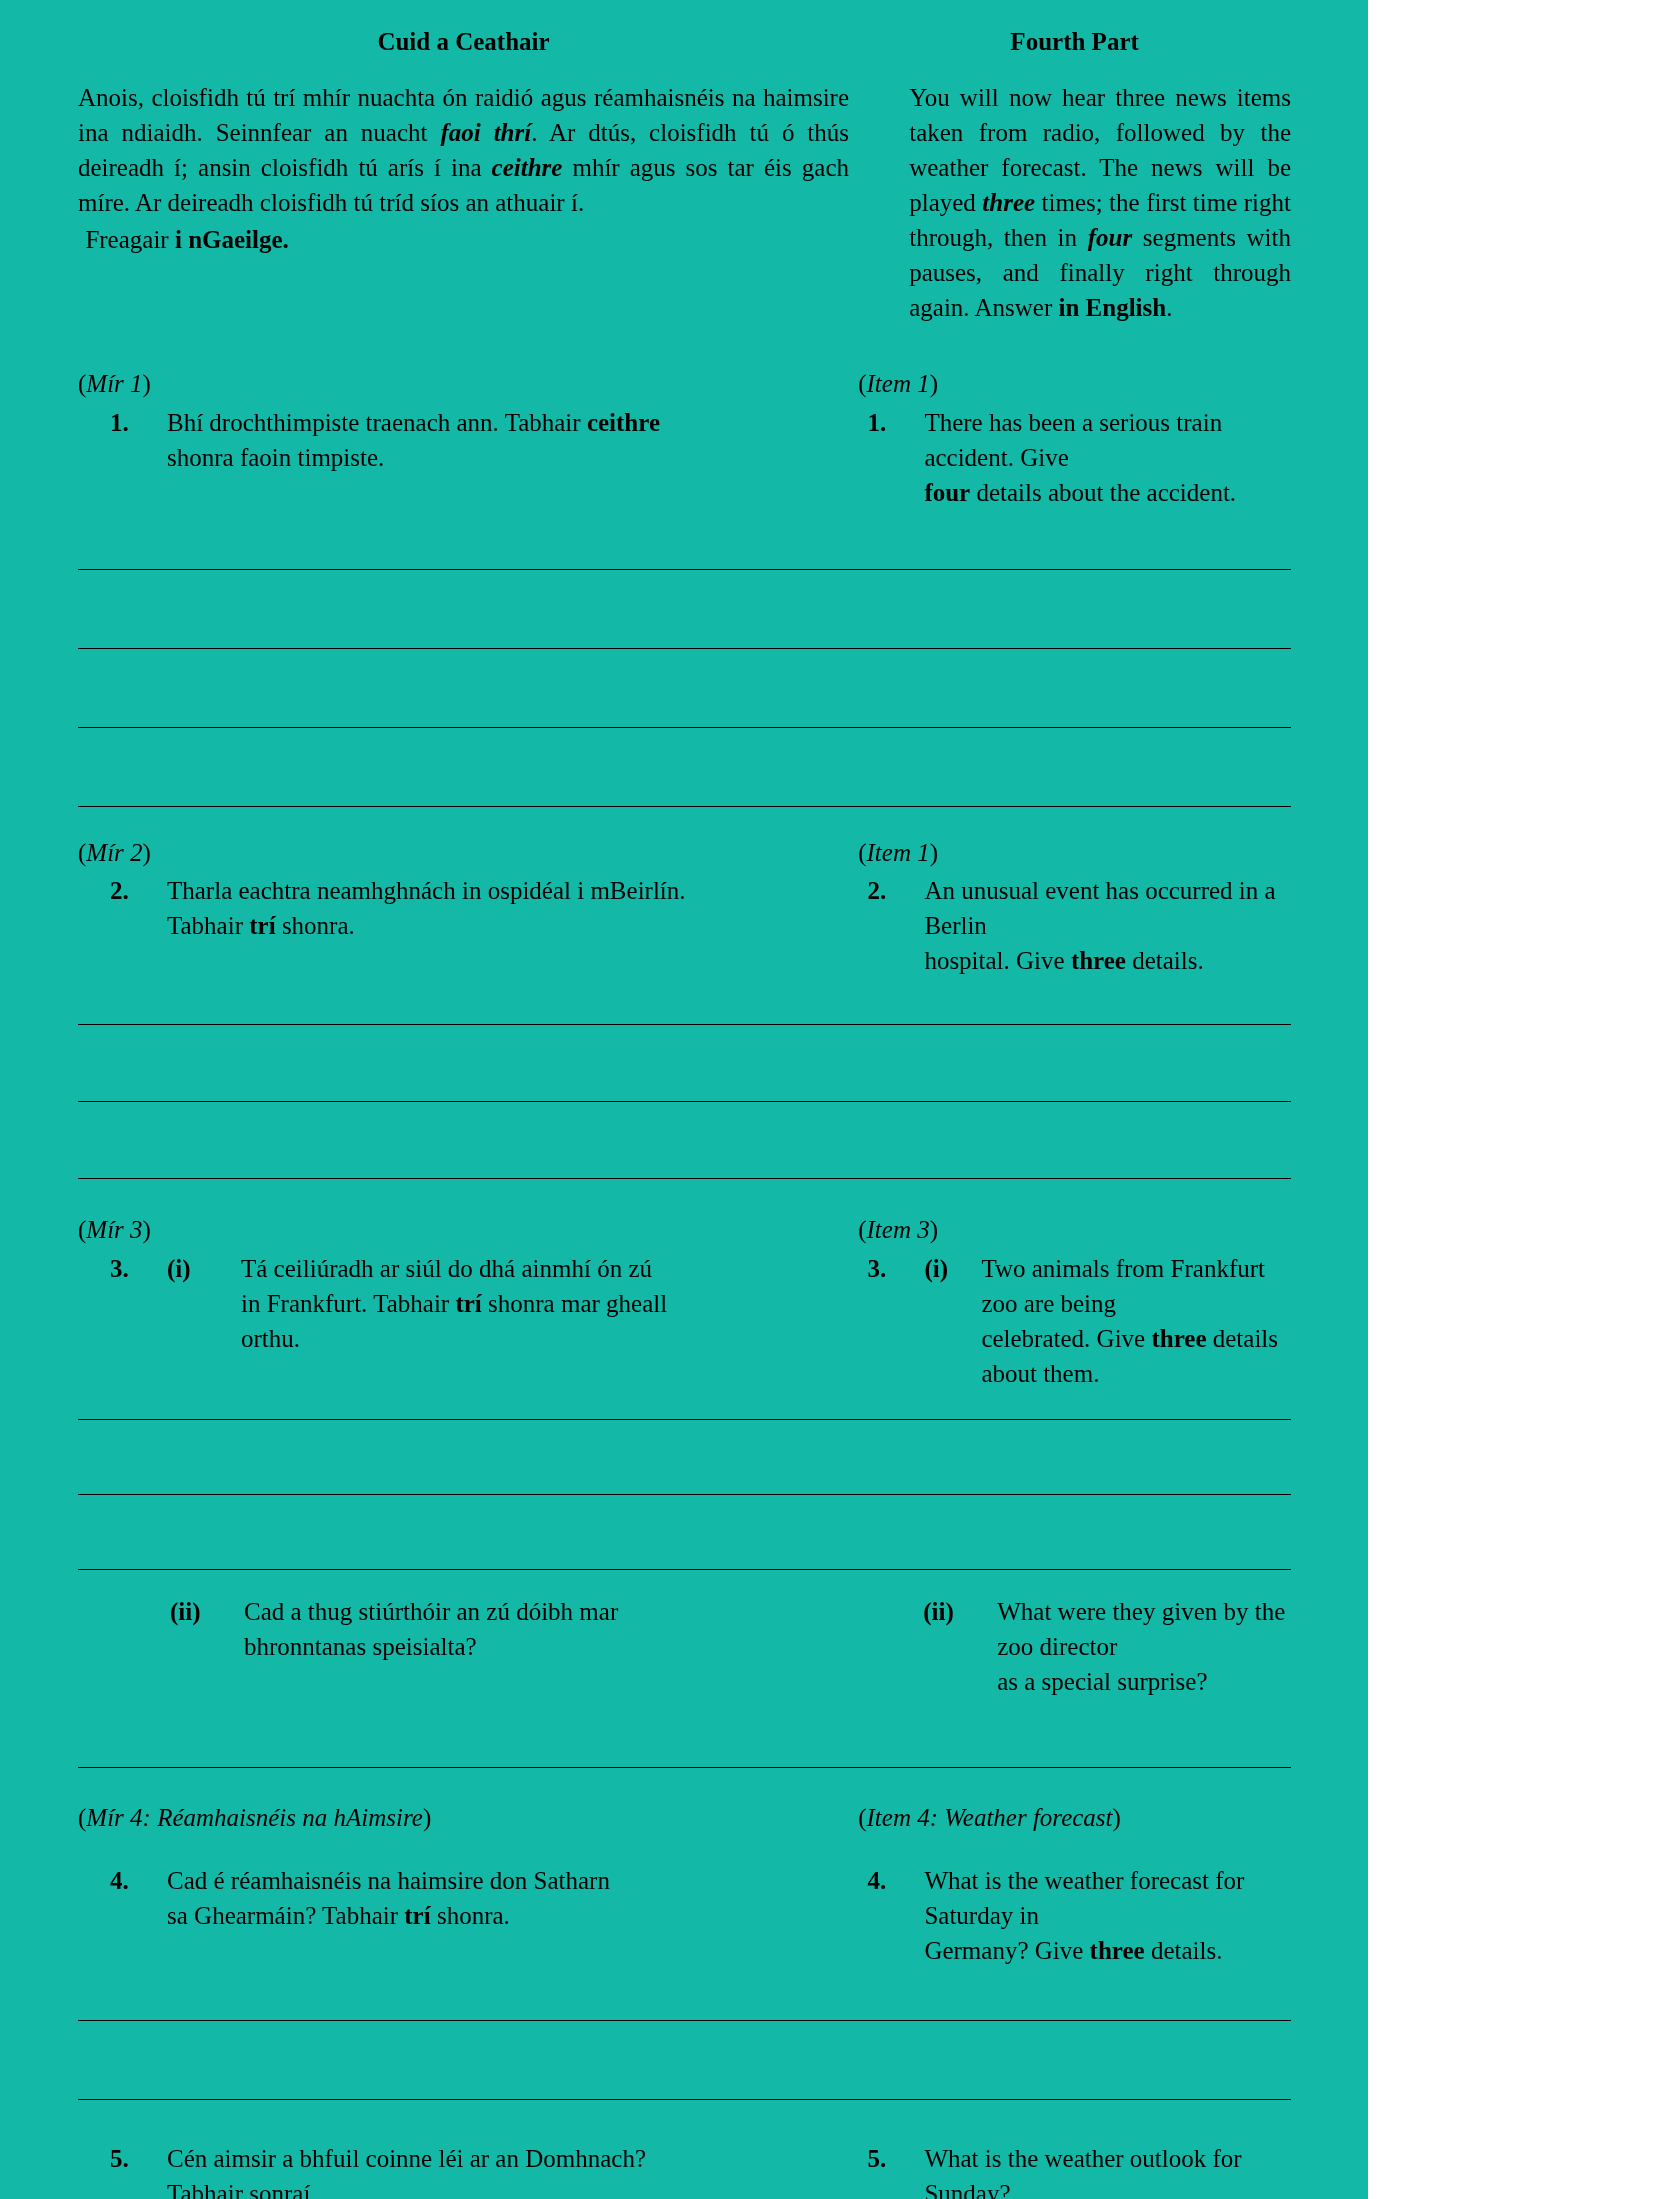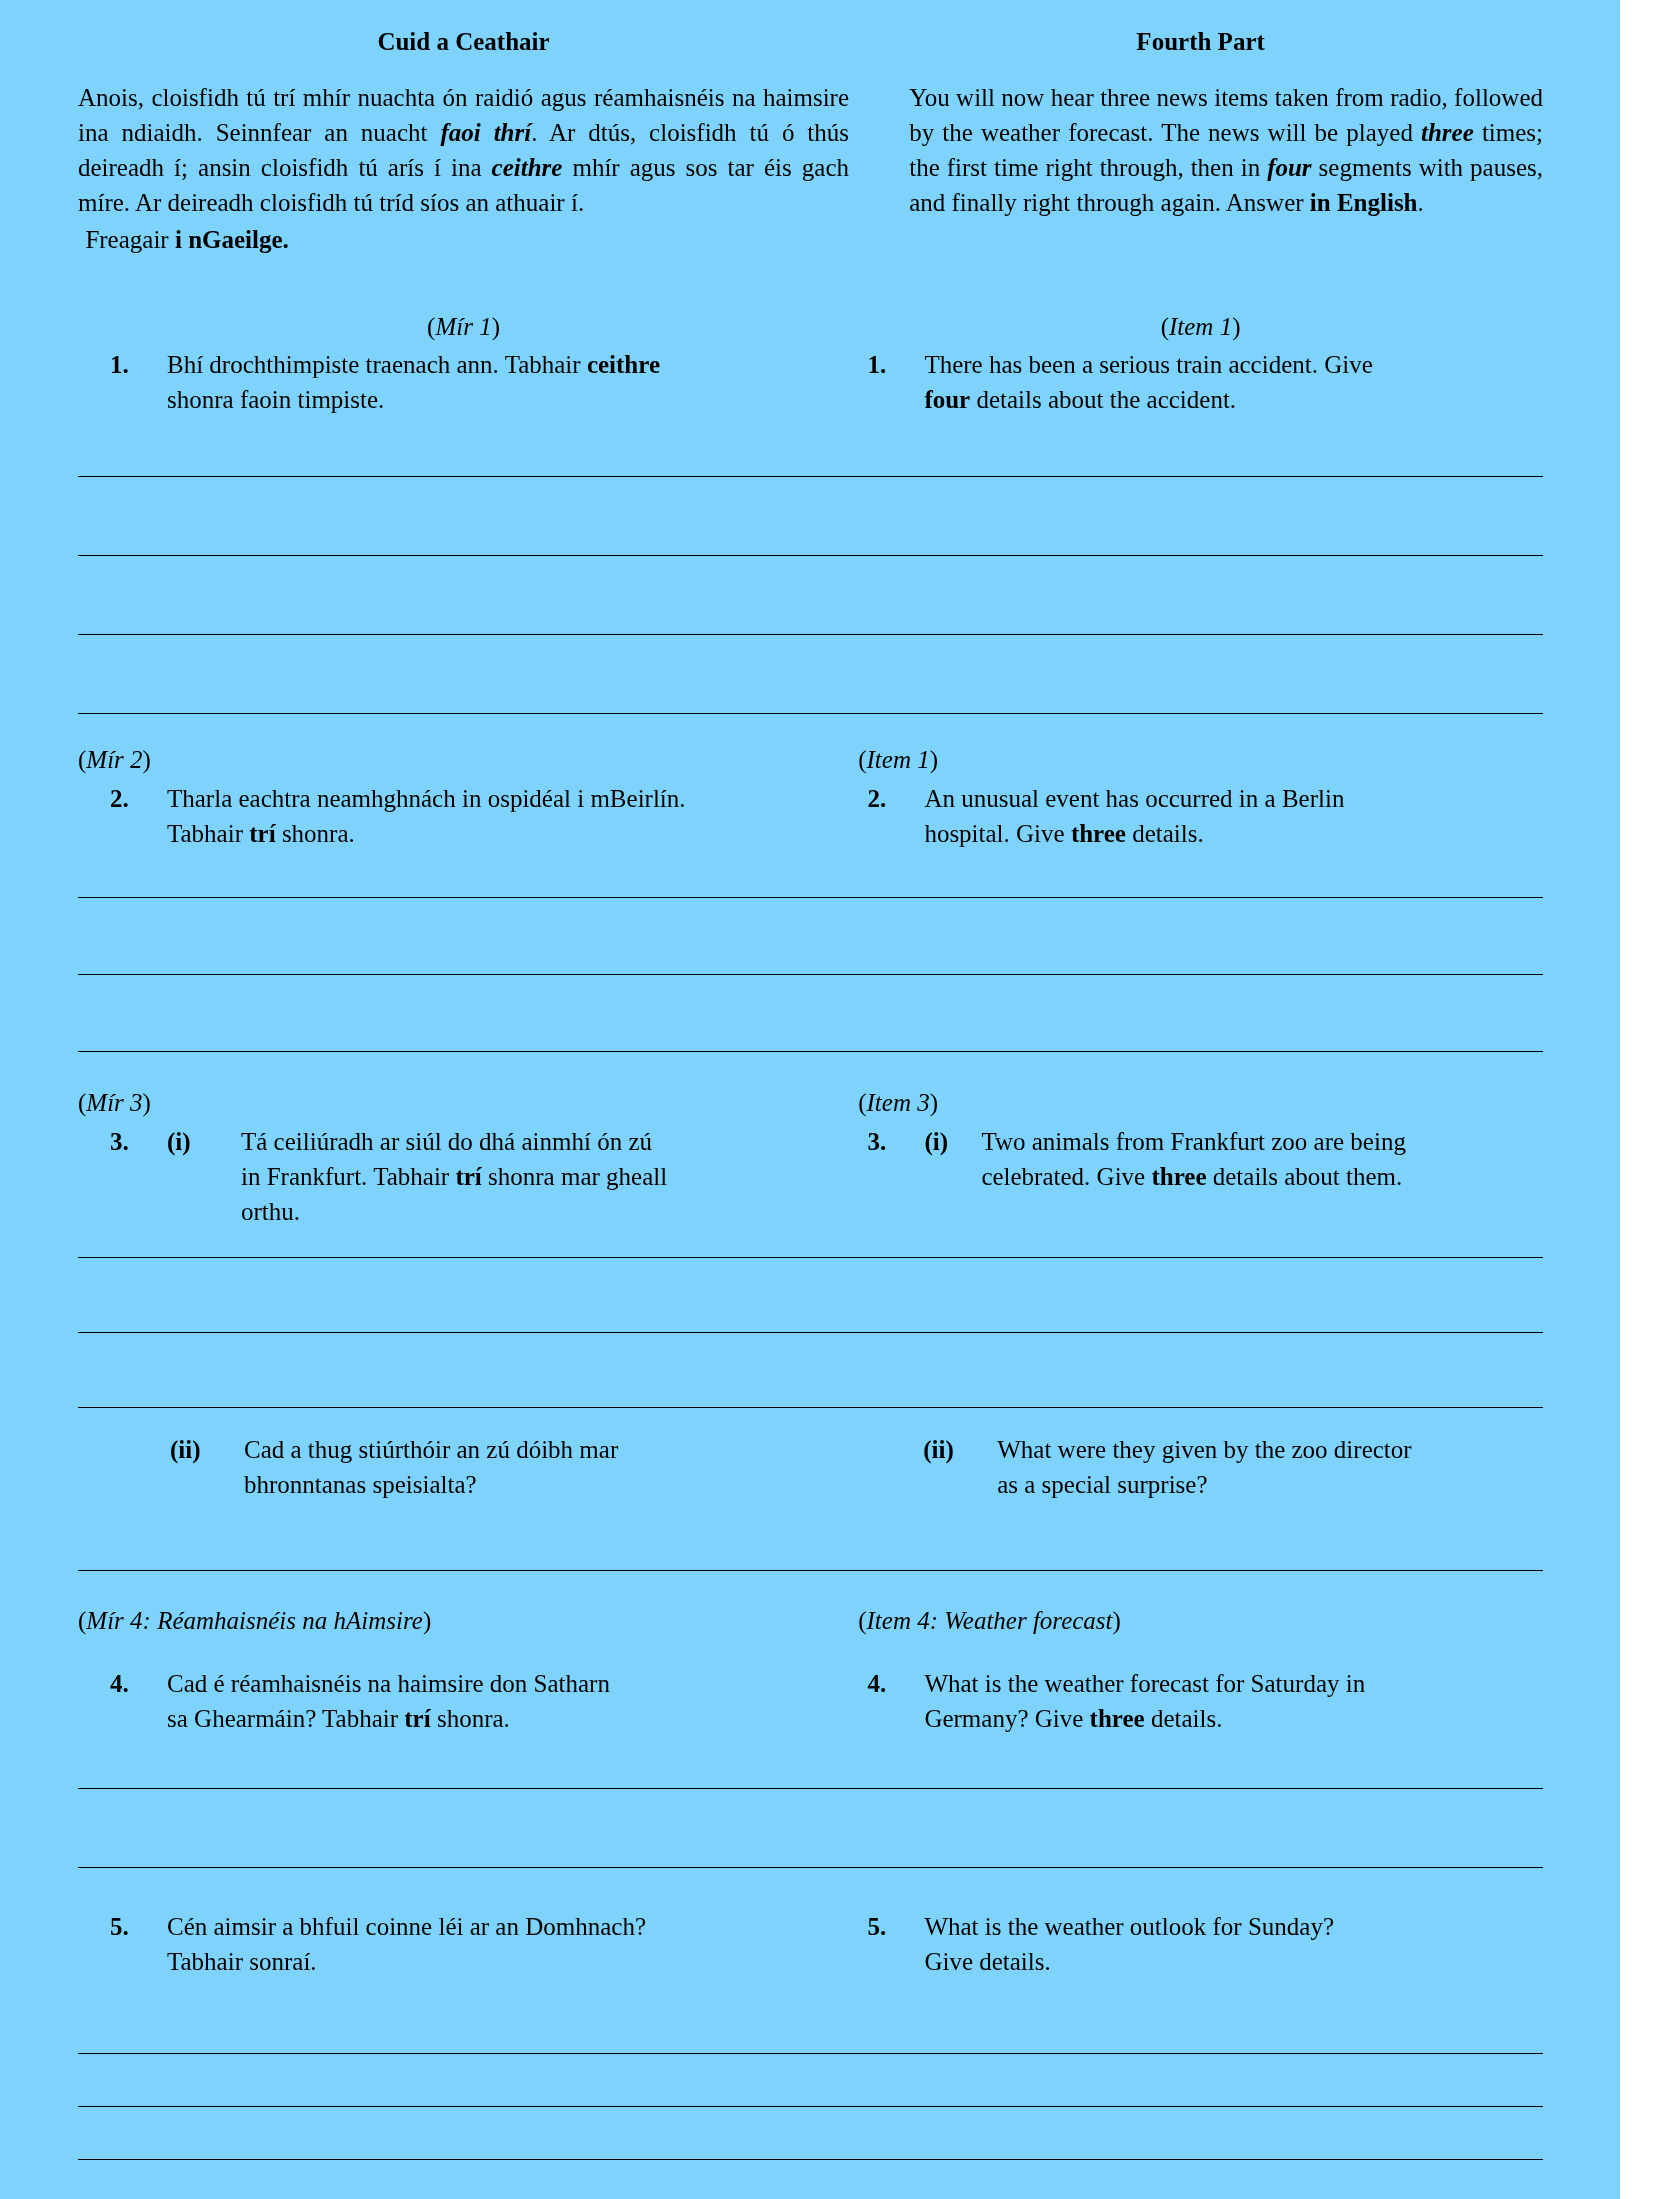--- a/index.html
+++ b/index.html
@@ -1,36 +1,36 @@
 <!DOCTYPE html>
 <html style="font-size:14.8px"><head>
 <meta charset="utf-8">
 <style>
   * { margin: 0; padding: 0; box-sizing: border-box; }
   html, body { background: #ffffff; }
   .page {
     position: relative;
-    width: 1620px;
+    width: 1368px;
     height: 2199px;
-    background: #7dd3fc;
+    background: #14b8a6;
     color: #000000;
     font-family: "Liberation Serif", "DejaVu Serif", serif;
     font-size: 25px;
     line-height: 1.4;
     padding: 24px 77px 0 78px;
     overflow: hidden;
   }
   .two-col { display: grid; grid-template-columns: 771px 1fr; column-gap: 9.2px; }
   .col-title { text-align: center; font-weight: bold; font-size: 25px; }
   .intro-row { margin-top: 21px; }
   .justified { text-align: justify; }
   .right-intro { padding-left: 51px; }
   .note-line { margin-top: 1.8px; padding-left: 7.4px; }
   .sec-head { }
-  .s1-head { margin-top: 52px; text-align: center; }
+  .s1-head { margin-top: 41px; }
   .s2-head { margin-top: 28px; }
   .s3-head { margin-top: 33px; }
   .s4-head { margin-top: 32px; }
   .q-row { display: flex; align-items: flex-start; }
   .q-mt { margin-top: 3.7px; }
   .q4-mt { margin-top: 28px; }
   .q5-mt { margin-top: 41px; }
   .ii-mt { margin-top: 24px; }
   .left-pad { padding-left: 32px; }
   .right-pad { padding-left: 9.2px; }

